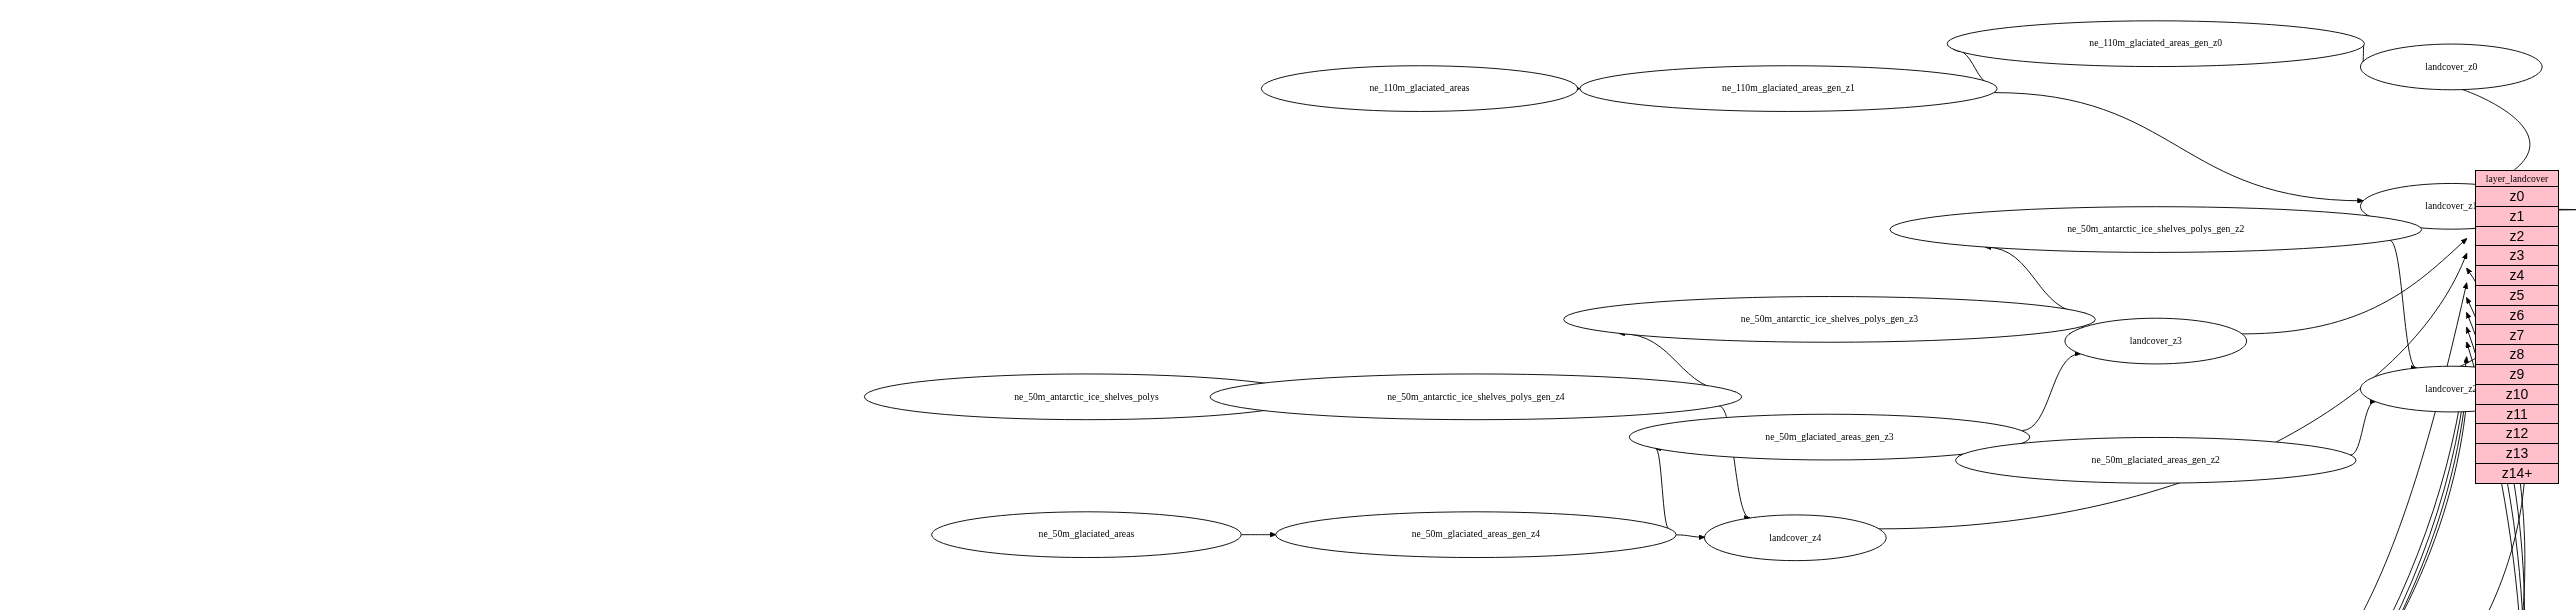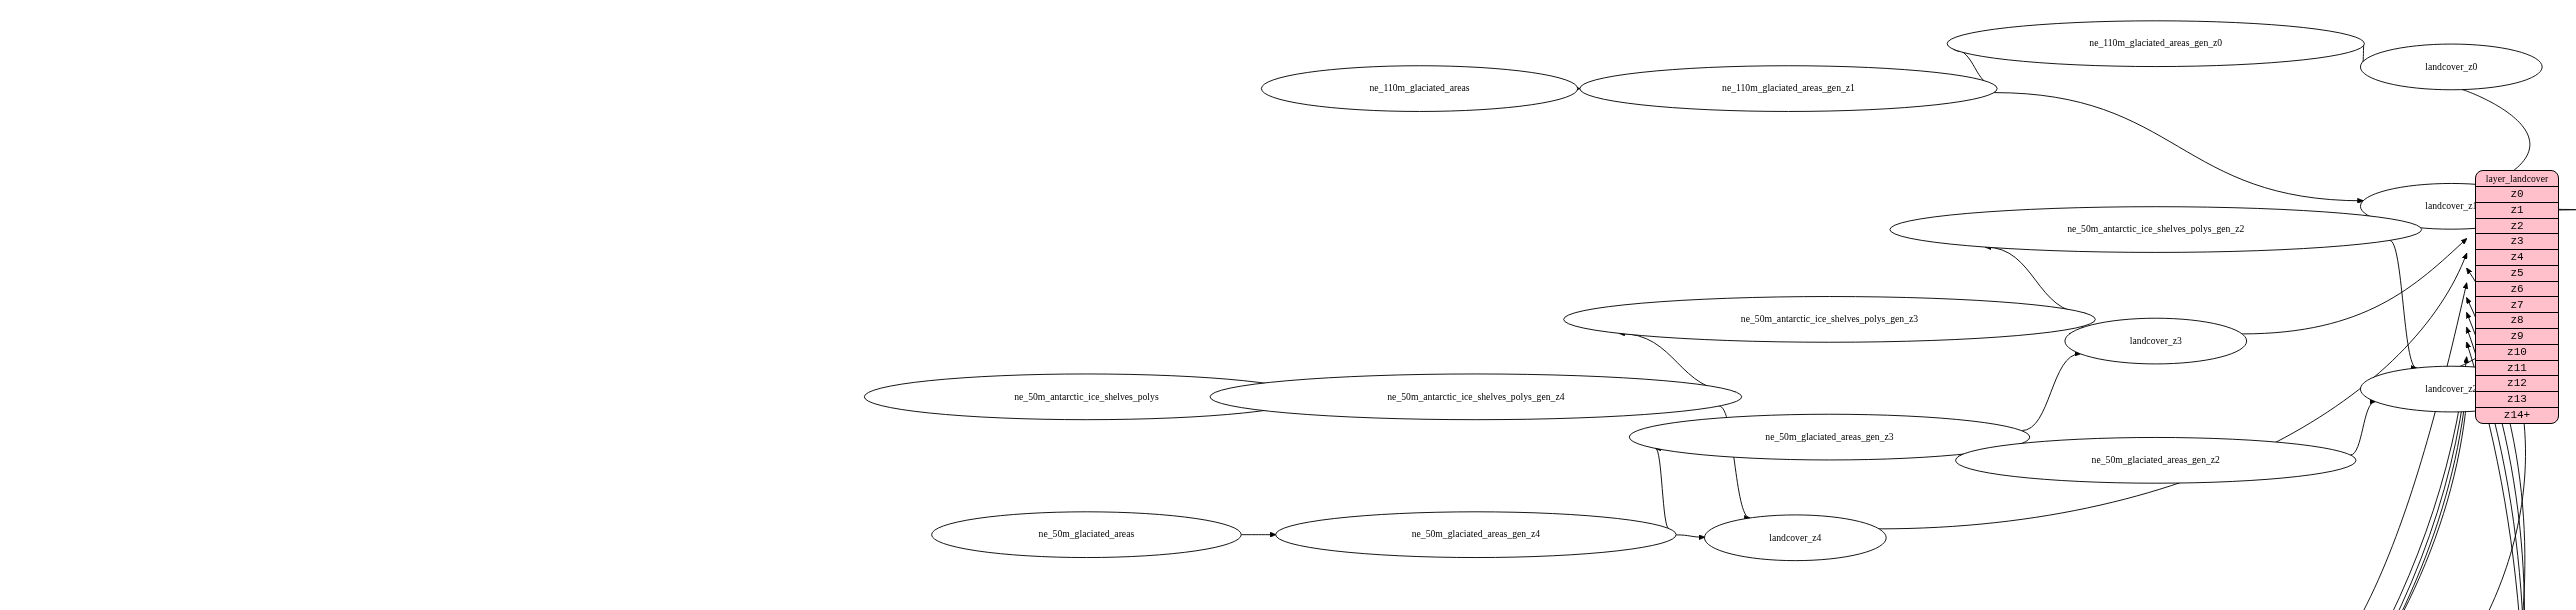--- a/index.html
+++ b/index.html
@@ -41,35 +41,35 @@
     fill: #000000;
     text-anchor: middle;
     dominant-baseline: middle;
     font-size: 17px;
     white-space: pre;
   }
   .table-node {
     position: absolute;
     box-sizing: border-box;
     border: 0.9px solid #000000;
-    border-radius: 8px;
+    border-radius: 0;
     background: #ffc0cb;
     overflow: hidden;
   }
   .table-title {
     font-family: "Liberation Serif", "DejaVu Serif", serif;
     font-size: 9.7px;
     text-align: center;
     padding: 1.7px 3.4px 2.3px 3.4px;
     border-bottom: 0.9px solid #000000;
     color: #000;
   }
   .table-row {
-    font-family: Liberation Mono, monospace;
-    font-size: 11px;
+    font-family: Liberation Sans, sans-serif;
+    font-size: 14px;
     text-align: center;
     padding: 1.1px 3.4px 1.7px 3.4px;
     border-bottom: 0.9px solid #000000;
     color: #000;
   }
   .table-row:last-child { border-bottom: none; text-align: center; }
 </style>
 </head>
 <body>
 

